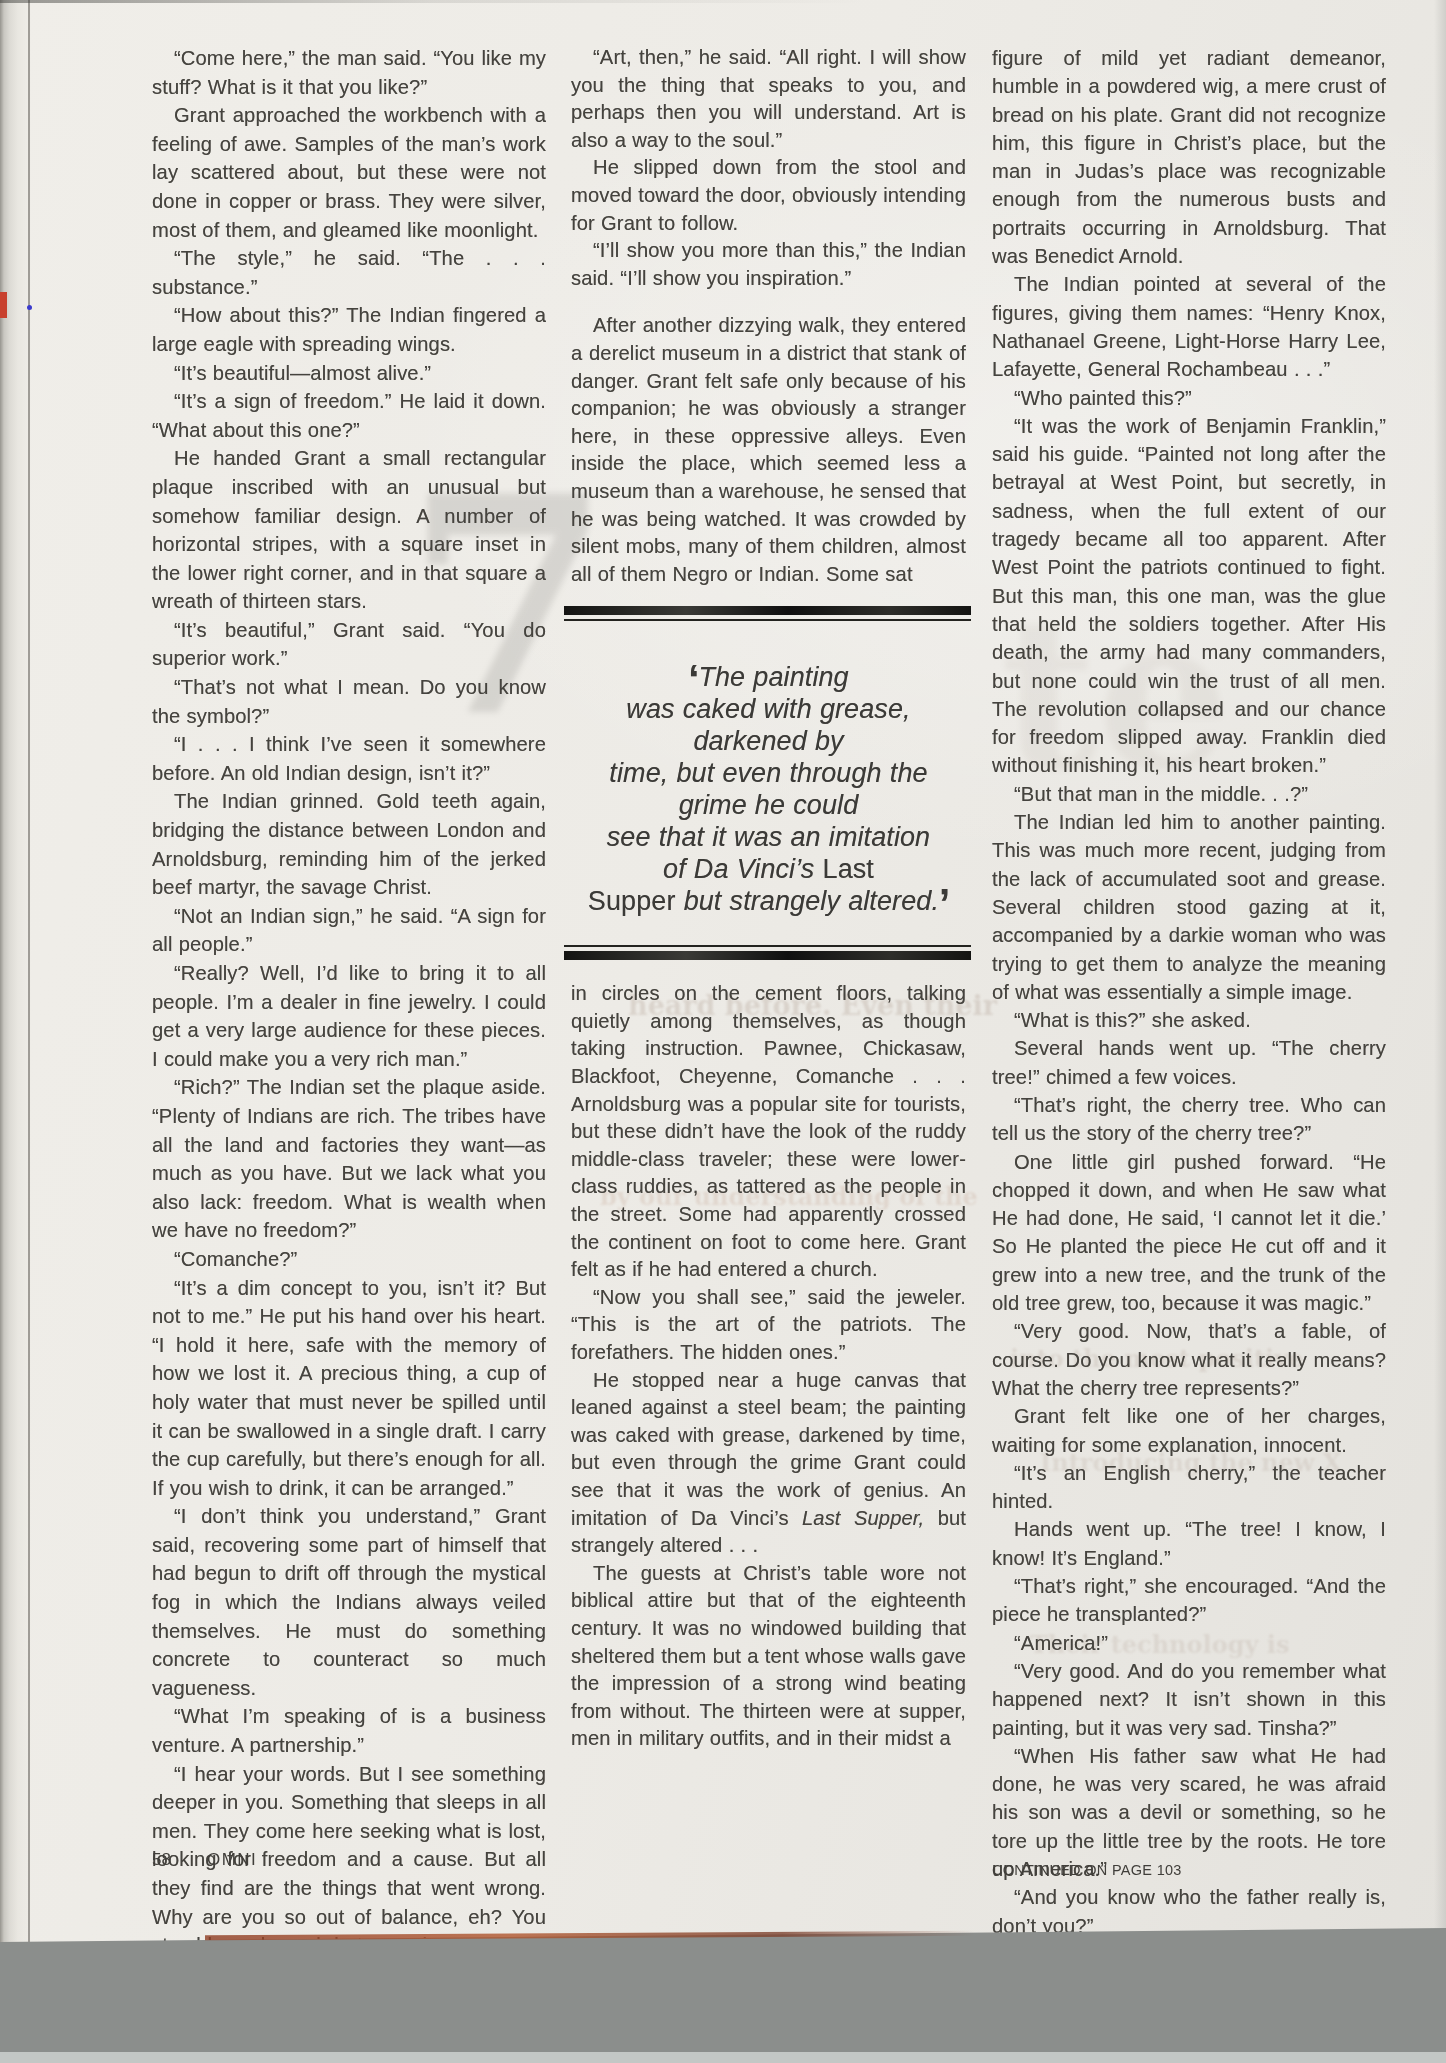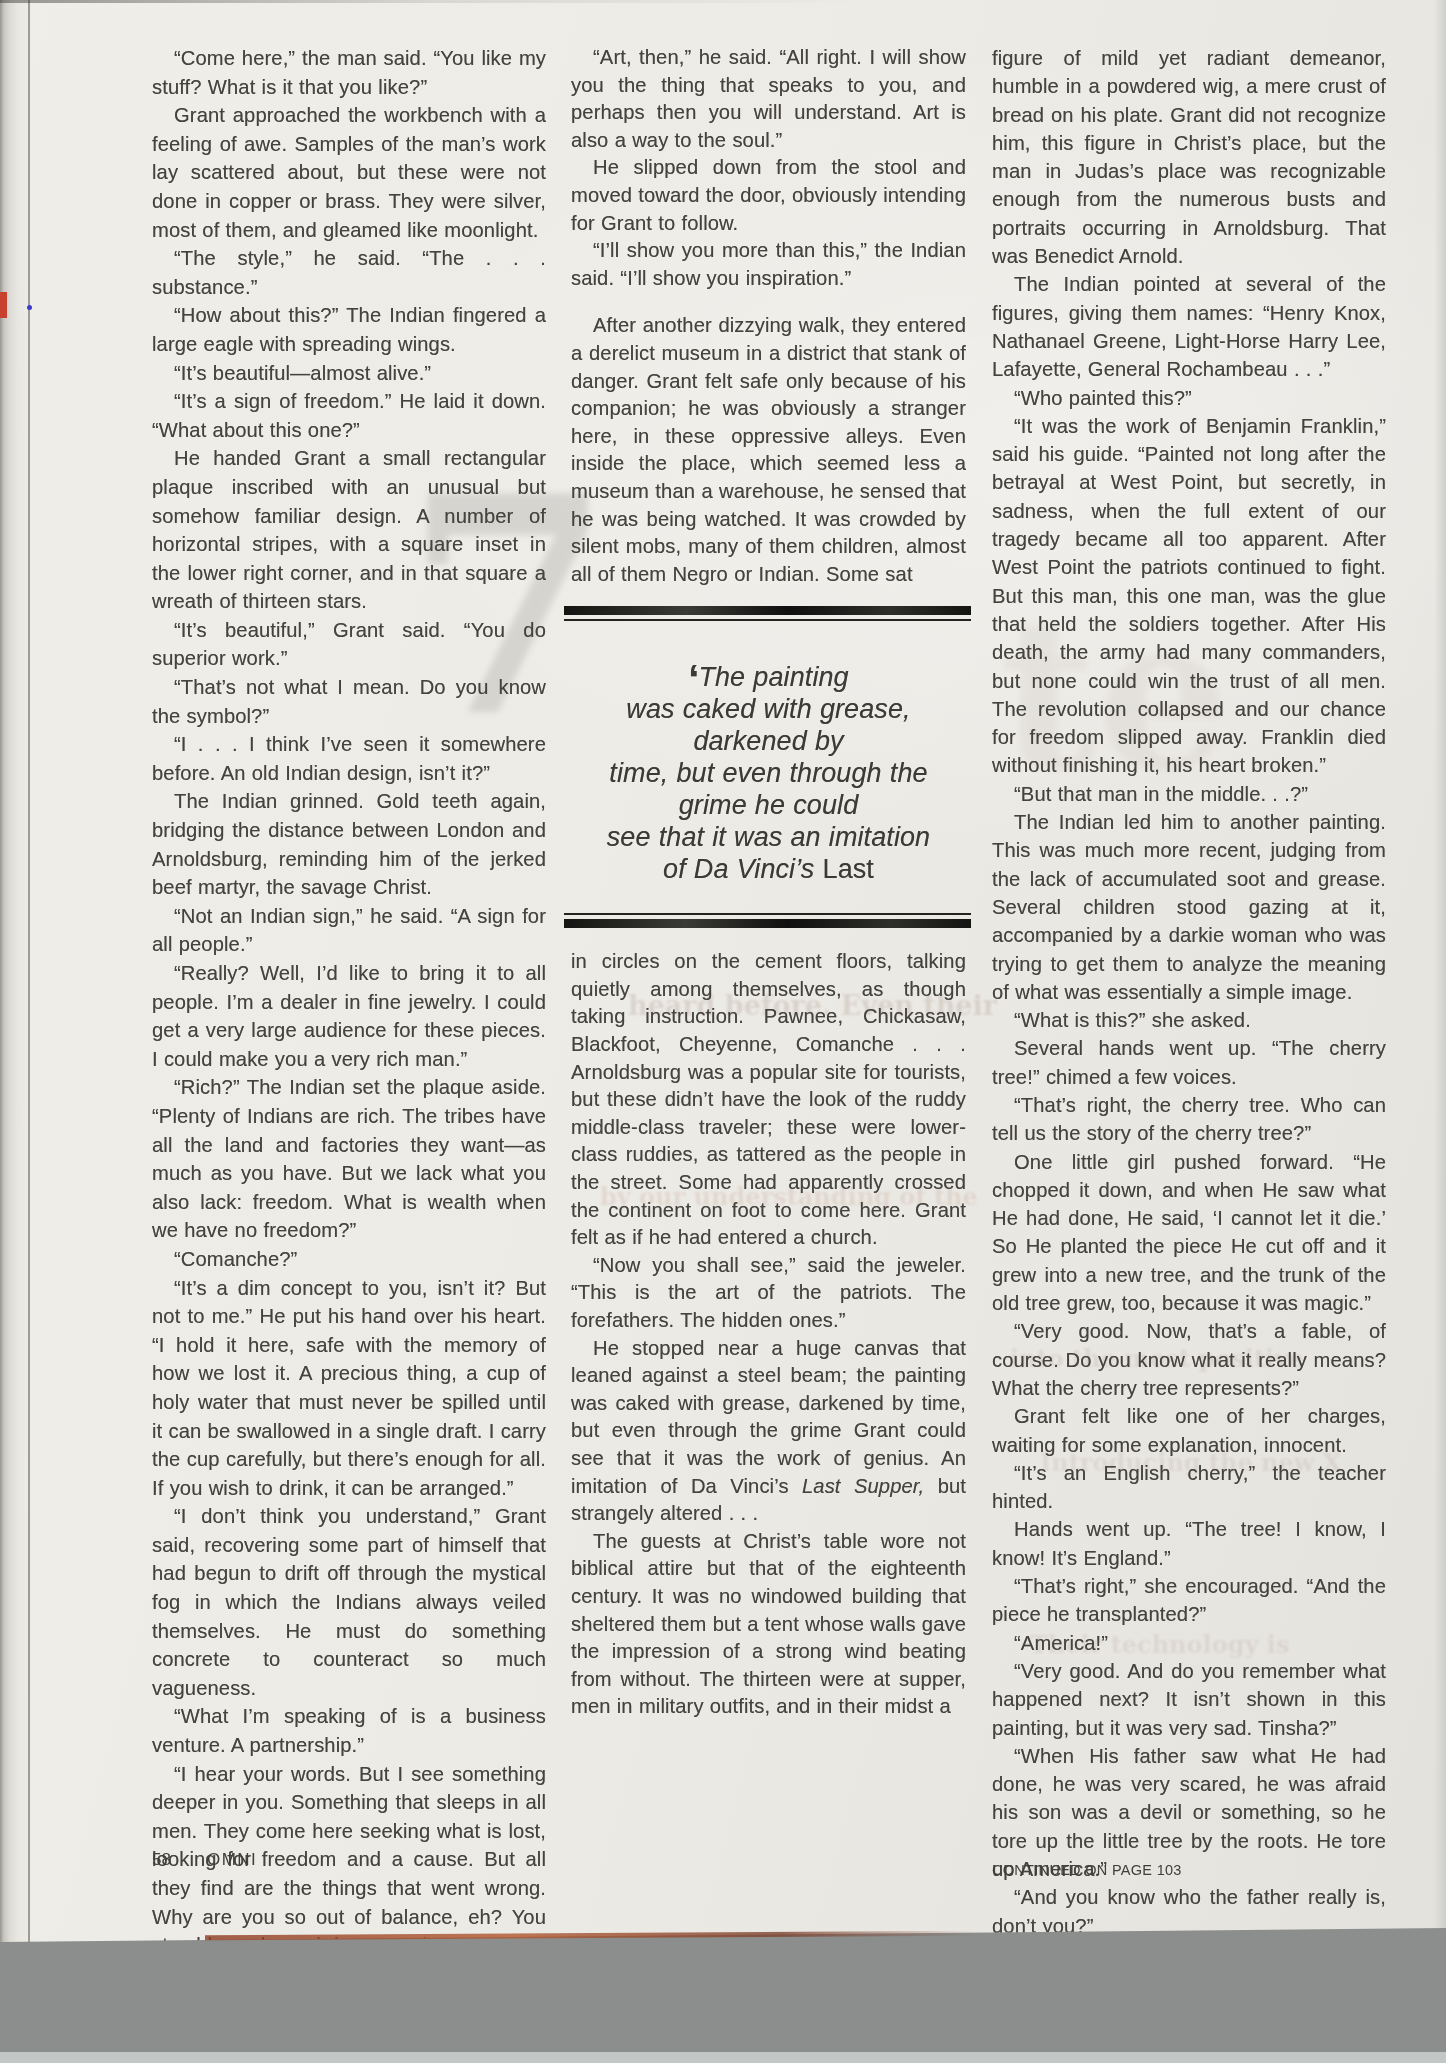--- a/index.html
+++ b/index.html
@@ -115,20 +115,21 @@
           <div class="pq-line-thin"></div>
       </div>
       <div class="pq-text" id="pq-text">
           <div class="pq-line"><span class="pq-q">‘</span><span class="it">The painting</span></div>
           <div class="pq-line"><span class="it">was caked with grease,</span></div>
           <div class="pq-line"><span class="it">darkened by</span></div>
           <div class="pq-line"><span class="it">time, but even through the</span></div>
           <div class="pq-line"><span class="it">grime he could</span></div>
           <div class="pq-line"><span class="it">see that it was an imitation</span></div>
           <div class="pq-line"><span class="it">of Da Vinci’s </span><span class="rom">Last</span></div>
+          <div class="pq-line"><span class="rom">Supper </span><span class="it">but strangely altered.</span><span class="pq-q">’</span></div>
         </div>
       <div class="pq-rule">
         <div class="pq-line-thin"></div>
           <div class="pq-gap"></div>
           <div class="pq-bar"></div>
       </div>
     </div>
     <div id="col2-bottom">
         <p class=""><span>in circles on the cement floors, talking quietly among themselves, as though taking instruction. Pawnee, Chickasaw, Blackfoot, Cheyenne, Comanche . . . Arnoldsburg was a popular site for tourists, but these didn’t have the look of the ruddy middle-class traveler; these were lower-class ruddies, as tattered as the people in the street. Some had apparently crossed the continent on foot to come here. Grant felt as if he had entered a church.</span></p>
         <p class="ind"><span>“Now you shall see,” said the jeweler. “This is the art of the patriots. The forefathers. The hidden ones.”</span></p>

